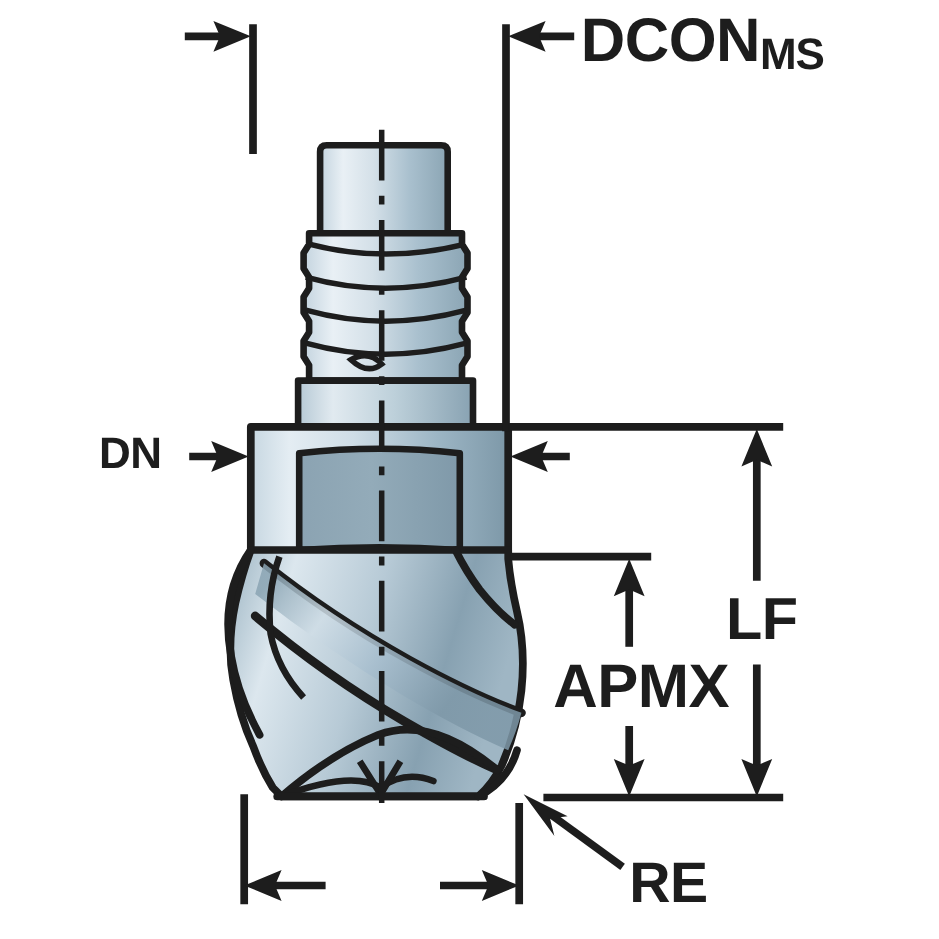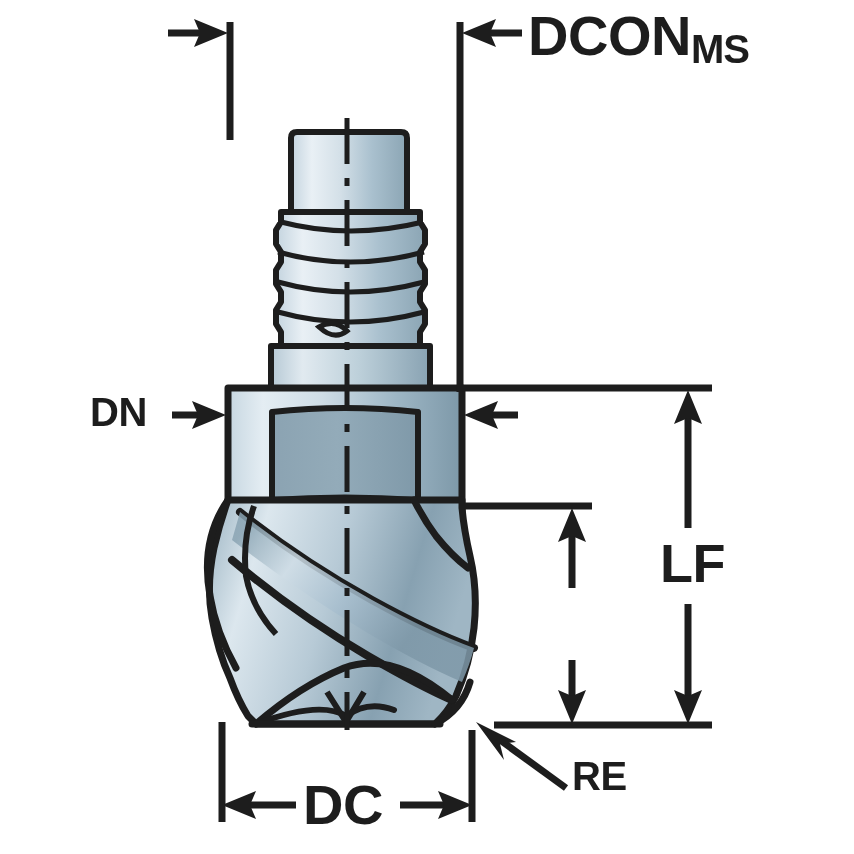--- a/index.html
+++ b/index.html
@@ -63,22 +63,22 @@
     top: 596px;
     font-size: 56px;
   }
   #label-dc {
     left: 303px;
     top: 777px;
     font-size: 56px;
   }
   #label-re {
     left: 572px;
-    top: 756px;
-    font-size: 40px;
+    top: 777px;
+    font-size: 52px;
   }
 </style>
 </head>
 <body>
 
 <div id="diagram-root">
 
   <svg id="tool-svg" viewBox="0 0 854 854">
     <defs>
       <linearGradient id="gradShank" x1="0" y1="0" x2="1" y2="0">
@@ -269,18 +269,18 @@
   </svg>
 
   <div class="dim-label" id="label-dconms">
     <span>DCON</span><span class="sub">MS</span>
   </div>
 
   <div class="dim-label" id="label-dn">DN</div>
 
   <div class="dim-label" id="label-lf">LF</div>
 
-
-  <div class="dim-label" id="label-dc">DC</div>
+  <div class="dim-label" id="label-apmx">APMX</div>
+
 
   <div class="dim-label" id="label-re">RE</div>
 
 </div>
 
 </body></html>

